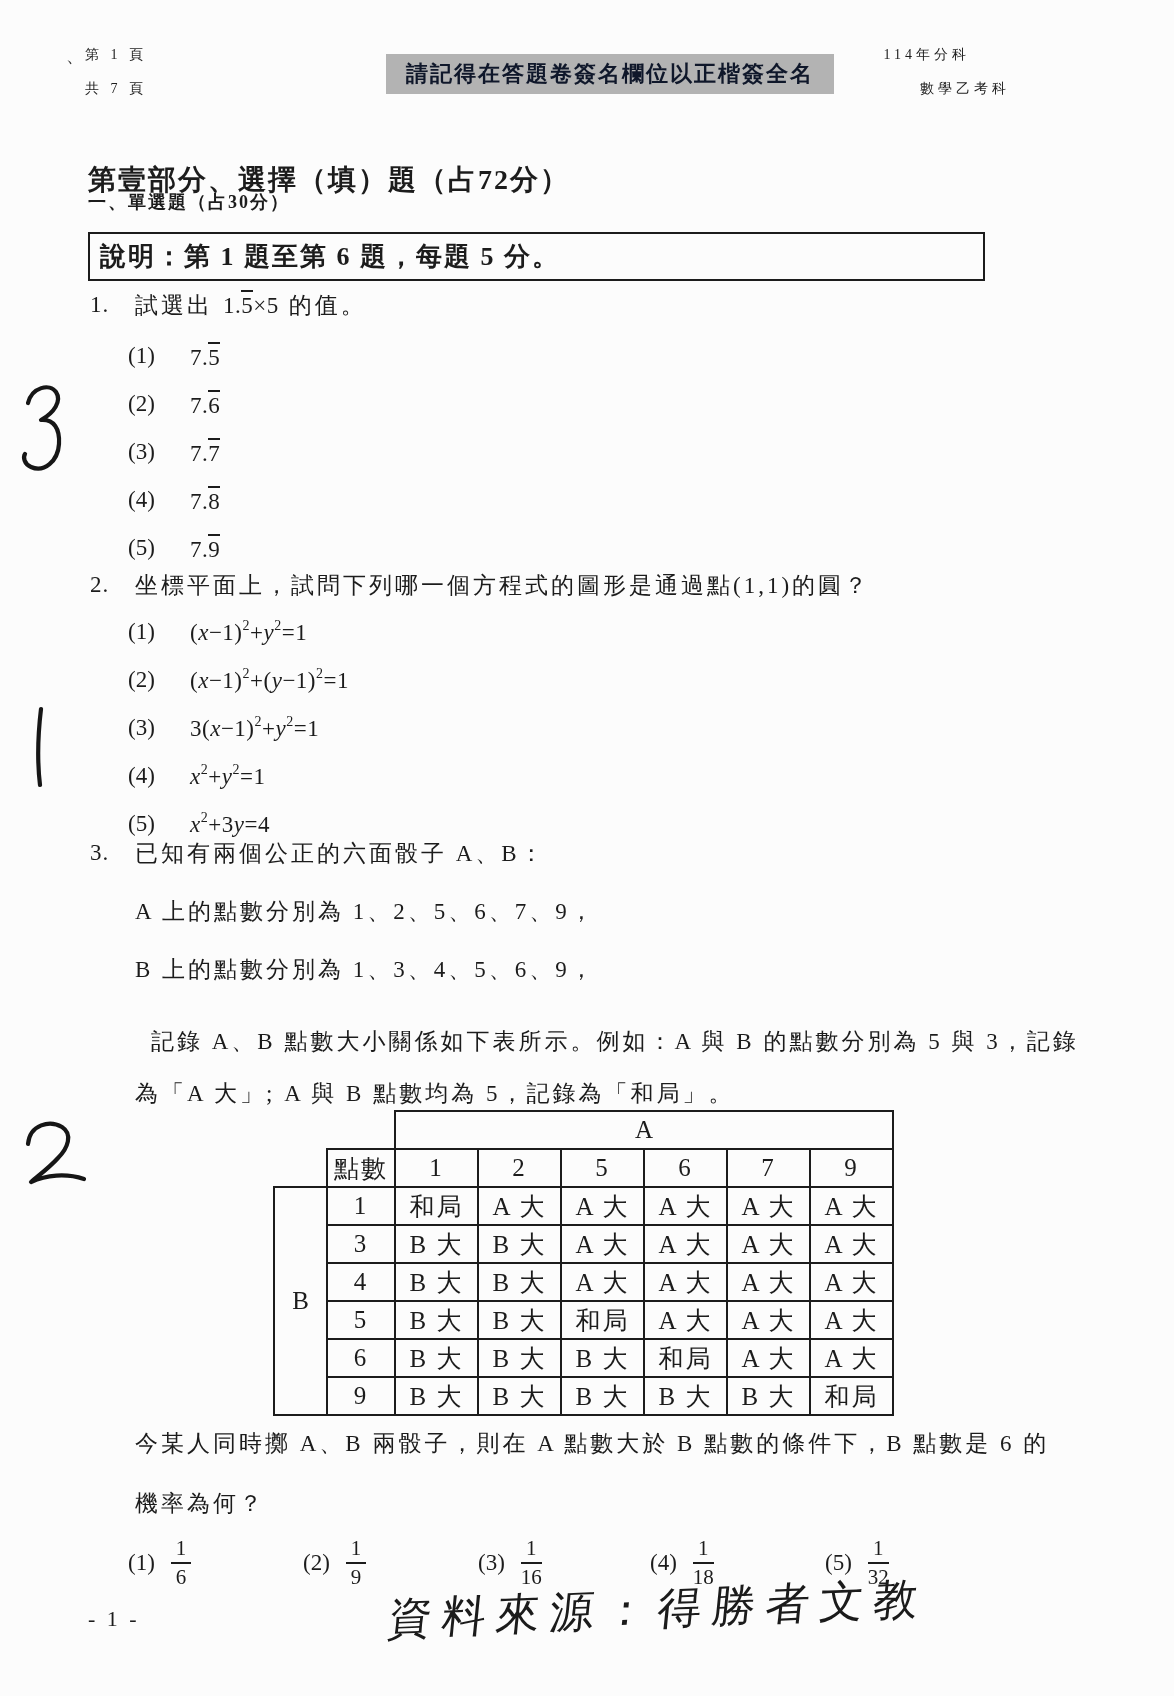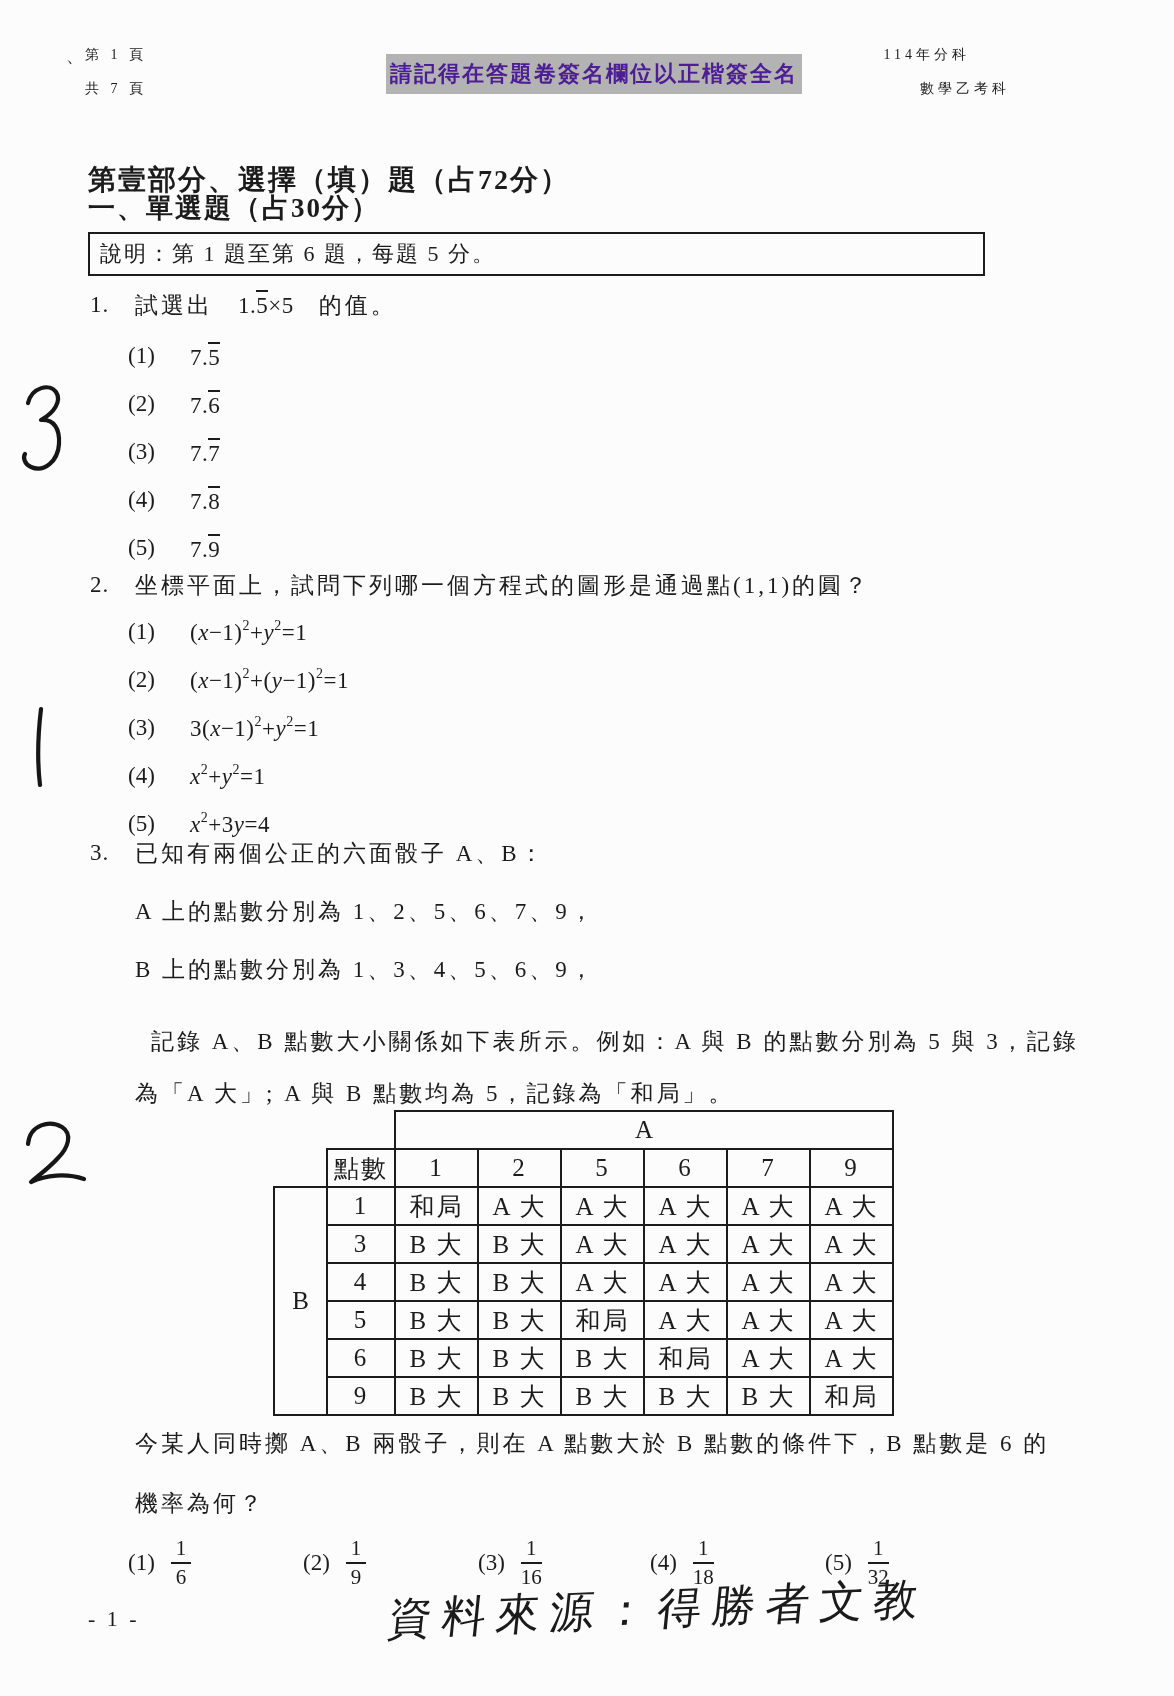--- a/index.html
+++ b/index.html
@@ -8,27 +8,27 @@
     position:relative; width:1174px; height:1696px; margin:0 auto;
     background:#fcfcfc; color:#1c1c1c;
     font-family:"Liberation Serif","DejaVu Serif",serif;
     overflow:hidden;
   }
   .abs { position:absolute; }
   .cjk { letter-spacing:3px; font-size:23px; line-height:1.35; }
   .hdr-small { font-size:14px; letter-spacing:4px; }
   .notice {
     font-size:22px; font-weight:bold; letter-spacing:2px;
-    padding:5px 4px; color:#4c1d95;
+    padding:5px 20px; color:#0f172a;
   }
   .part-title { font-size:28px; font-weight:bold; letter-spacing:2px; }
-  .sub-title  { font-size:27px; font-weight:bold; letter-spacing:2px; }
+  .sub-title  { font-size:18px; font-weight:bold; letter-spacing:2px; }
   .instr-box {
     border:2px solid #1c1c1c; padding:5px 10px;
-    font-size:22px; letter-spacing:2px;
+    font-size:26px; letter-spacing:2px;font-weight:bold;
   }
   .q-number { font-size:23px; letter-spacing:1px; }
   .math { font-size:23px; letter-spacing:0.5px; white-space:nowrap; }
   .math i { font-family:"Liberation Serif","DejaVu Serif",serif; font-style:italic; }
   .math sup { font-size:14px; position:relative; top:-1px; }
   .bar { display:inline-block; border-top:2px solid #1c1c1c; padding-top:2px; line-height:1.05; }
   .opt-row { height:48px; display:flex; align-items:center; }
   .opt-label { display:inline-block; width:62px; font-size:23px; flex:0 0 62px; }
   
   table.rel { border-collapse:collapse; table-layout:fixed; }
@@ -64,21 +64,21 @@
   <div class="abs notice" style="left: 386px; top: 54px; background: rgb(179, 179, 179);" id="notice-box">請記得在答題卷簽名欄位以正楷簽全名</div>
   <div class="abs hdr-small" style="left:808px; top:46px; width:162px; text-align:right;">114年分科</div>
   <div class="abs hdr-small" style="left:848px; top:80px; width:162px; text-align:right;">數學乙考科</div>
 
   <div class="abs part-title" style="left:88px; top:133px;margin-top:28px;">第壹部分、選擇（填）題（占72分）</div>
   <div class="abs sub-title" style="left:88px; top:190px;">一、單選題（占30分）</div>
   <div class="abs instr-box" style="left:88px; top:232px; width:897px;">說明：第 1 題至第 6 題，每題 5 分。</div>
 
   <div class="abs q-number" style="left:90px; top:292px;">1.</div>
   <div class="abs cjk" style="left:135px; top:290px; white-space:nowrap;">
-    <span>試選出</span><span class="math" style="margin:0 25px;"><span>1.</span><span class="bar">5</span><span>×5</span></span><span>的值。</span>
+    <span>試選出</span><span class="math" style="margin:0 10px;"><span>1.</span><span class="bar">5</span><span>×5</span></span><span>的值。</span>
   </div>
   <div class="abs" style="left:128px; top:332px;" id="q1-options">
       <div class="opt-row" style="height: 48px;">
         <span class="opt-label">(1)</span>
         <span class="math"><span>7.</span><span class="bar">5</span></span>
       </div>
       <div class="opt-row" style="height: 48px;">
         <span class="opt-label">(2)</span>
         <span class="math"><span>7.</span><span class="bar">6</span></span>
       </div>

